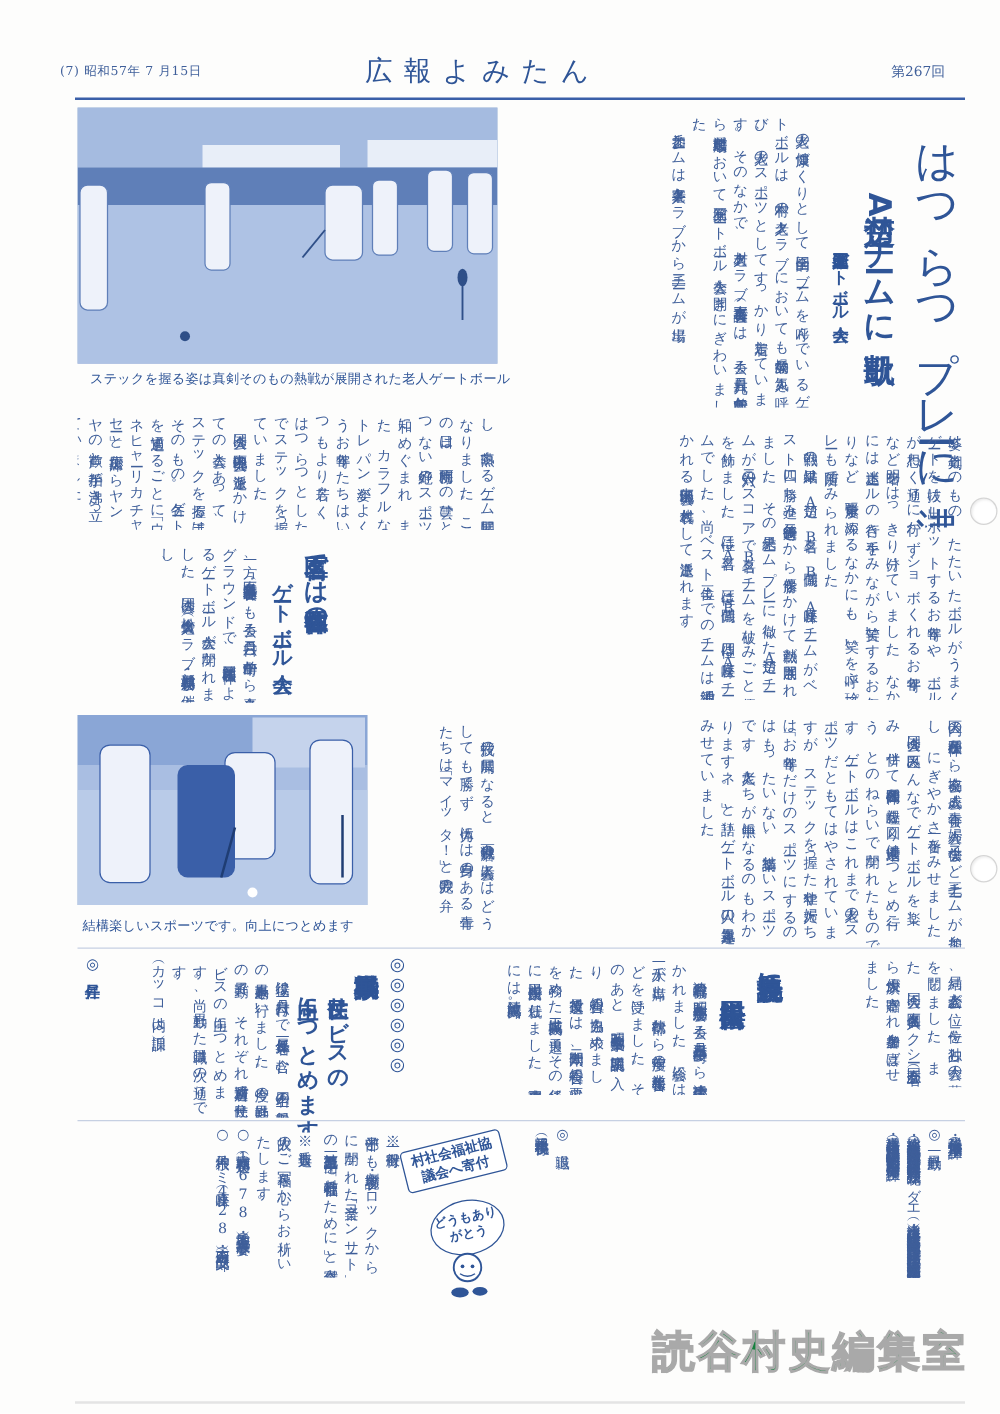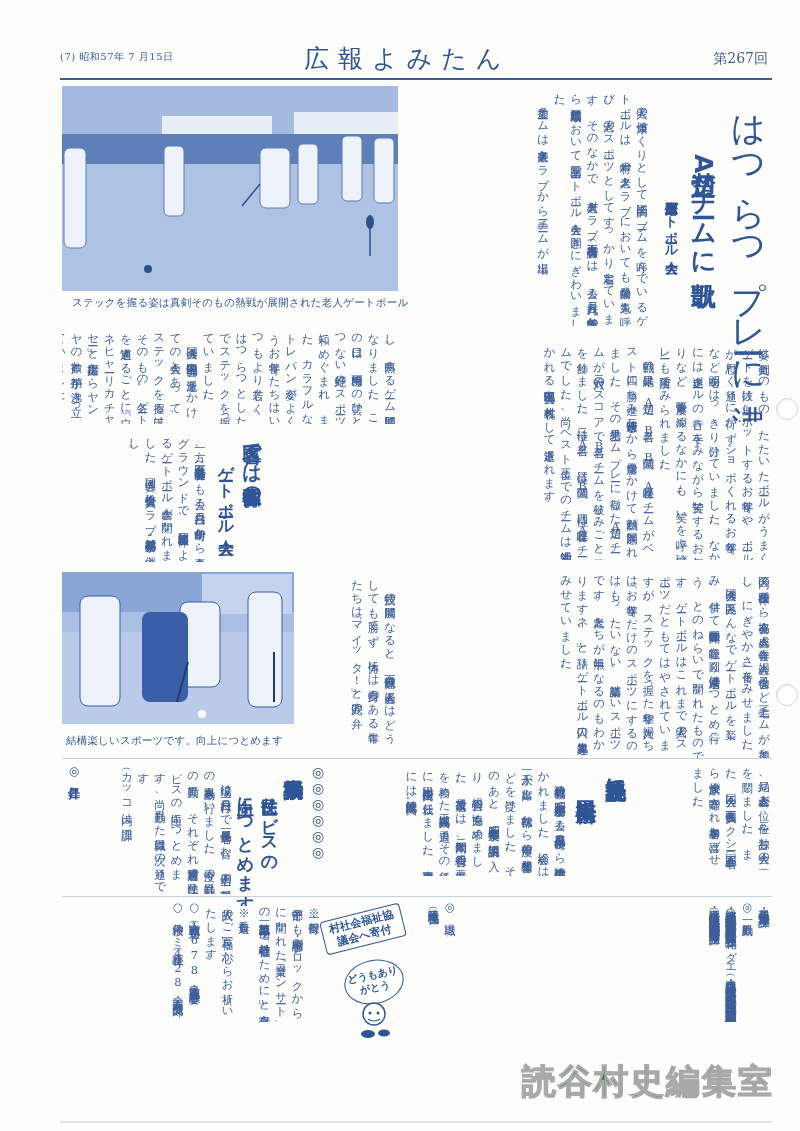--- a/index.html
+++ b/index.html
@@ -2,24 +2,24 @@
 <html><head>
   <meta charset="utf-8">
   <style>
     * { box-sizing: border-box; margin: 0; padding: 0; }
     html, body { width: 800px; height: 1131px; background: #ffffff; overflow: hidden; }
     body { position: relative; font-family: "DejaVu Serif", "Liberation Serif", serif; color: #3a5fa8; }
 
     .page { position: absolute; left: 0; top: 0; width: 800px; height: 1131px; background: #fdfdfc; }
 
     
-    .masthead { position: absolute; left: 60px; top: 42px; width: 712px; height: 34px; }
+    .masthead { position: absolute; left: 48px; top: 42px; width: 712px; height: 34px; }
     .mh-issue { position: absolute; left: 0; top: 8px; font-size: 10px; color: #3f5f9a; letter-spacing: 0.5px; }
-    .mh-title { position: absolute; left: 244px; top: 0; font-family: "DejaVu Sans", sans-serif; font-size: 25px; color: #2f5597; letter-spacing: 9px; }
-    .mh-number { position: absolute; right: 4px; top: 8px; font-size: 14px; color: #3f5f9a; }
+    .mh-title { position: absolute; left: 244px; top: 0; font-family: "DejaVu Sans", sans-serif; font-size: 22px; color: #2f5597; letter-spacing: 9px; }
+    .mh-number { position: absolute; right: 4px; top: 8px; font-size: 11px; color: #3f5f9a; }
     .mh-rule { position: absolute; left: 60px; top: 78px; width: 712px; height: 2px; background: #3a5fa8; }
 
     
     .vt { position: absolute; writing-mode: vertical-rl; text-orientation: upright; font-size: 11.4px; line-height: 16.5px; letter-spacing: 0.6px; color: #3f5f9a; overflow: hidden; }
     .vt p { margin: 0; }
 
     .headline { position: absolute; writing-mode: vertical-rl; font-family: "DejaVu Sans", sans-serif; color: #2f5597; font-weight: bold; overflow: hidden; }
 
     
     .photo { position: absolute; overflow: hidden; background: #9db3d8; }

